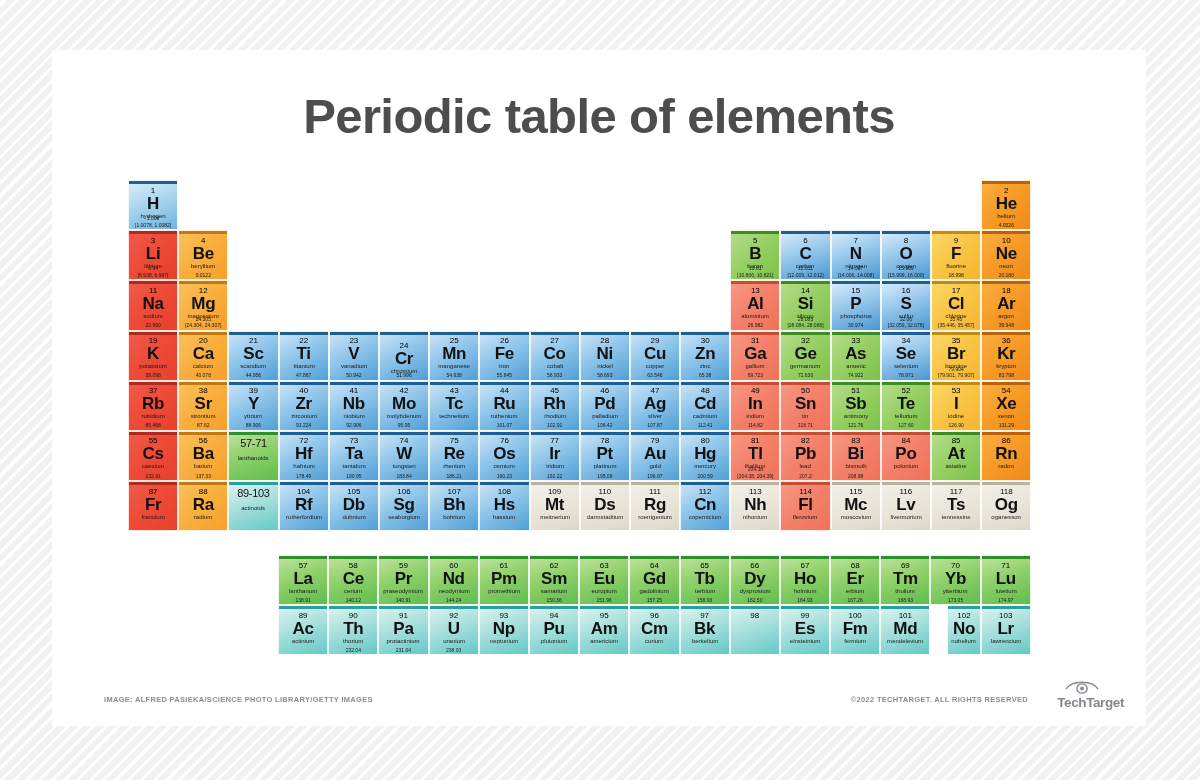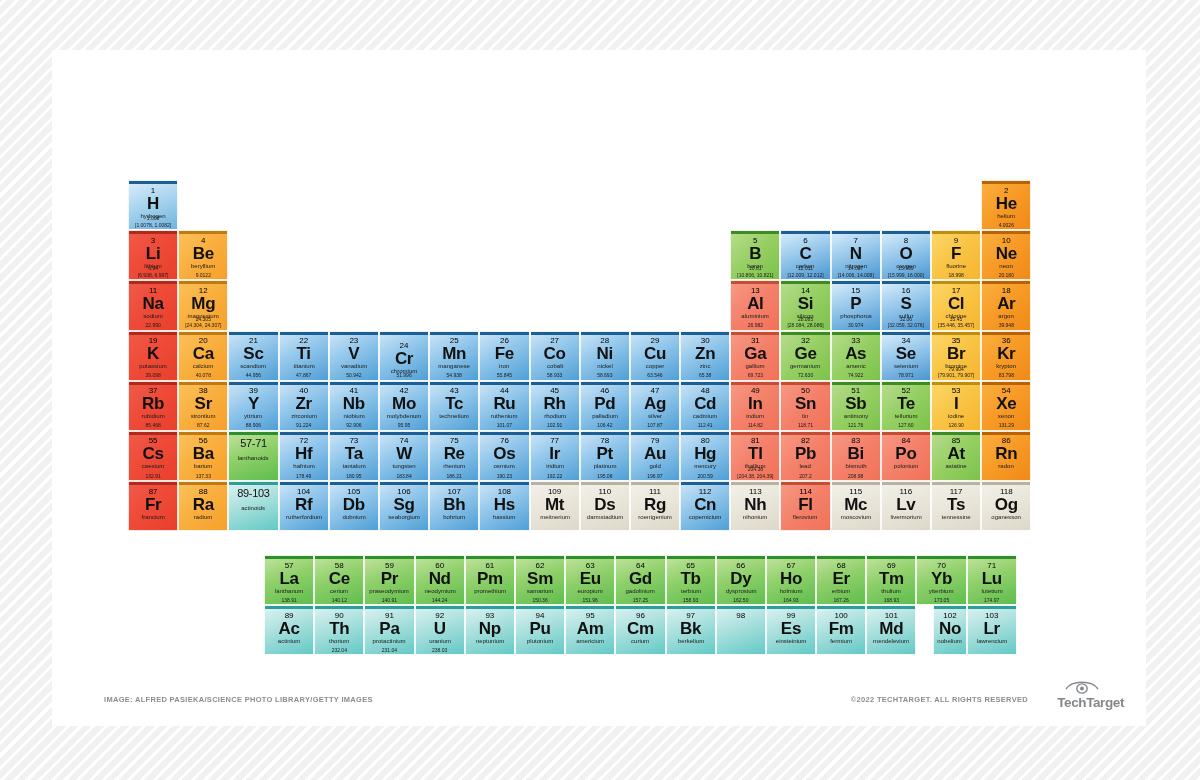--- a/index.html
+++ b/index.html
@@ -40,21 +40,21 @@
   #pt {
     position: absolute;
     left: 76px; top: 130px;
     display: grid;
     grid-template-columns: repeat(18, 50.2px);
     grid-template-rows: repeat(7, 50.2px);
     gap: 0px;
   }
   #fblock {
     position: absolute;
-    left: 212px; top: 505px;
+    left: 226px; top: 505px;
     display: grid;
     grid-template-columns: repeat(15, 50.2px);
     grid-template-rows: repeat(2, 50.2px);
     gap: 0px;
   }
 
   .cell {
     position: relative;
     border: 1px solid rgba(255,255,255,0.85);
     display: flex;
@@ -152,20 +152,21 @@
   #logo .eye {
     position: absolute; top: 0; right: 25px;
     width: 34px; height: 16px;
   }
 </style>
 </head>
 <body>
 
 <div id="card">
 
+  <div id="title">Periodic table of elements</div>
 
   <div id="pt">
       <div class="cell c-hydrogen" style="grid-area: 1 / 1;">
         <div class="num">1</div>
         <div class="sym">H</div>
         <div class="nm">hydrogen</div>
         <div class="wt2">1.008</div>
         <div class="wt">[1.0078, 1.0082]</div>
       </div>
       <div class="cell c-noble" style="grid-area: 1 / 18;">

